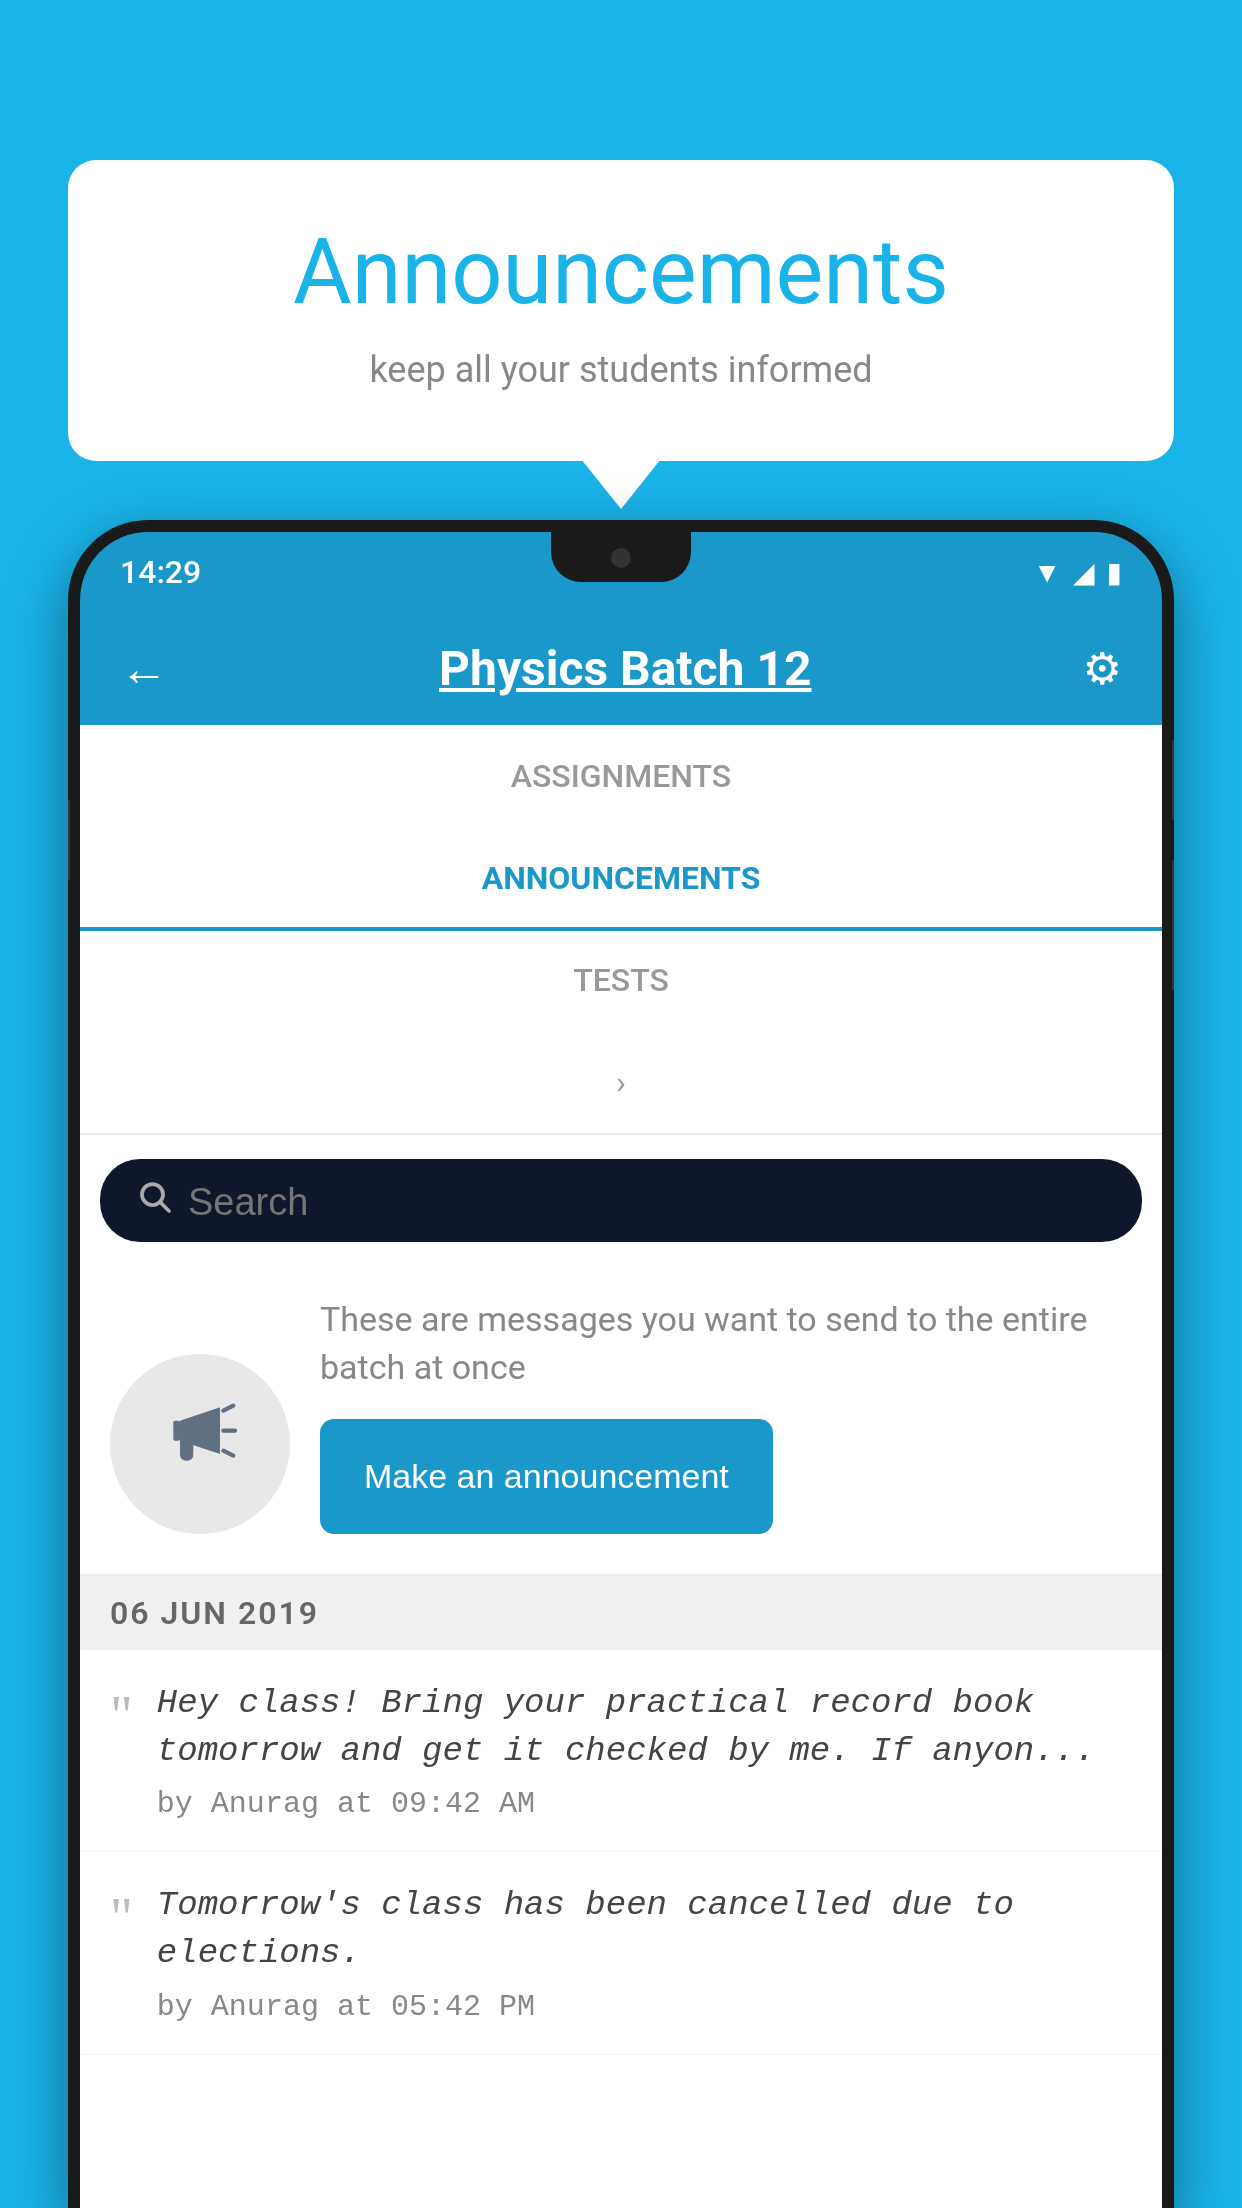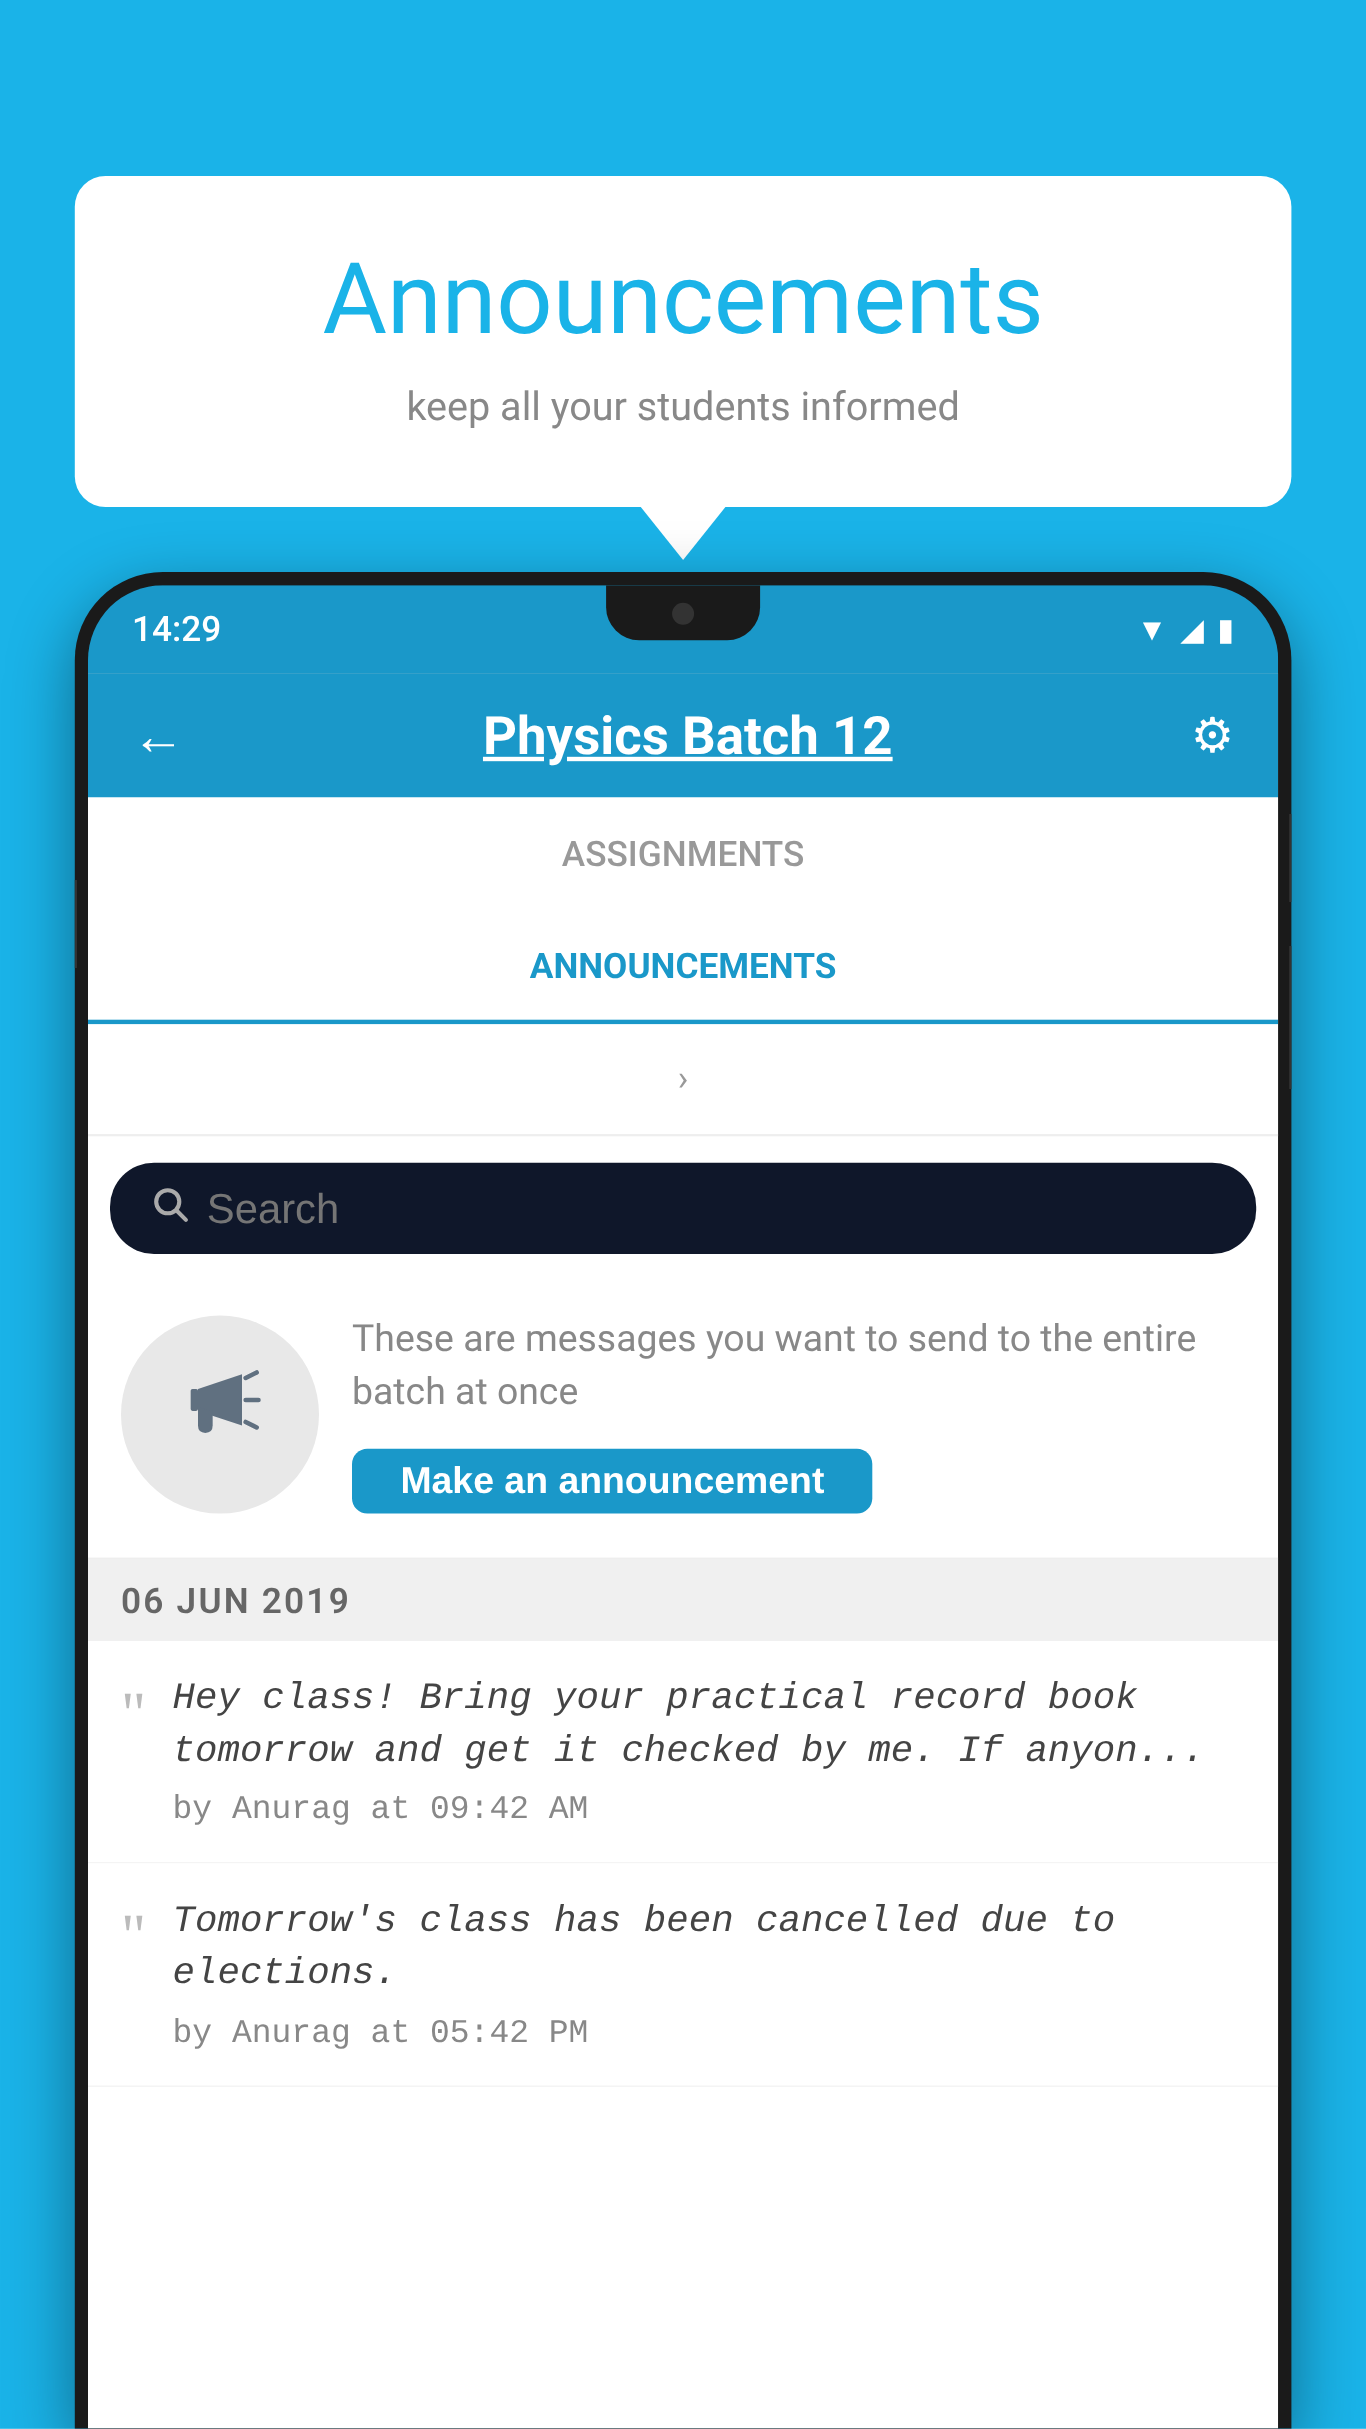--- a/index.html
+++ b/index.html
@@ -282,23 +282,23 @@
       font-size: 34px;
       line-height: 1.4;
       margin-bottom: 28px;
     }
 
     .make-announcement-btn {
       background: #1a98c9;
       color: white;
       border: none;
       border-radius: 14px;
-      padding: 10px 44px;
+      padding: 38px 44px;
       font-size: 34px;
-      font-weight: 700;
+      font-weight: 400;
       cursor: pointer;
     }
 
     
     .date-separator {
       background: #f0f0f0;
       padding: 18px 30px;
       display: flex;
       align-items: center;
       gap: 16px;
@@ -416,20 +416,23 @@
         </div>
         <span class="settings-btn">⚙</span>
       </div>
 
       <div class="tabs">
         <div class="tab">
           <span>ASSIGNMENTS</span>
         </div>
         <div class="tab active">
           <span>ANNOUNCEMENTS</span>
+        </div>
+        <div class="tab">
+          <span>TESTS</span>
         </div>
         <div class="tab-more">›</div>
       </div>
 
       <div class="search-bar">
         <span class="search-icon-svg">
           <svg width="36" height="36" viewBox="0 0 24 24" fill="none" stroke="#aaa" stroke-width="2.5" stroke-linecap="round">
             <circle cx="11" cy="11" r="7"></circle>
             <line x1="16.5" y1="16.5" x2="22" y2="22"></line>
           </svg>

